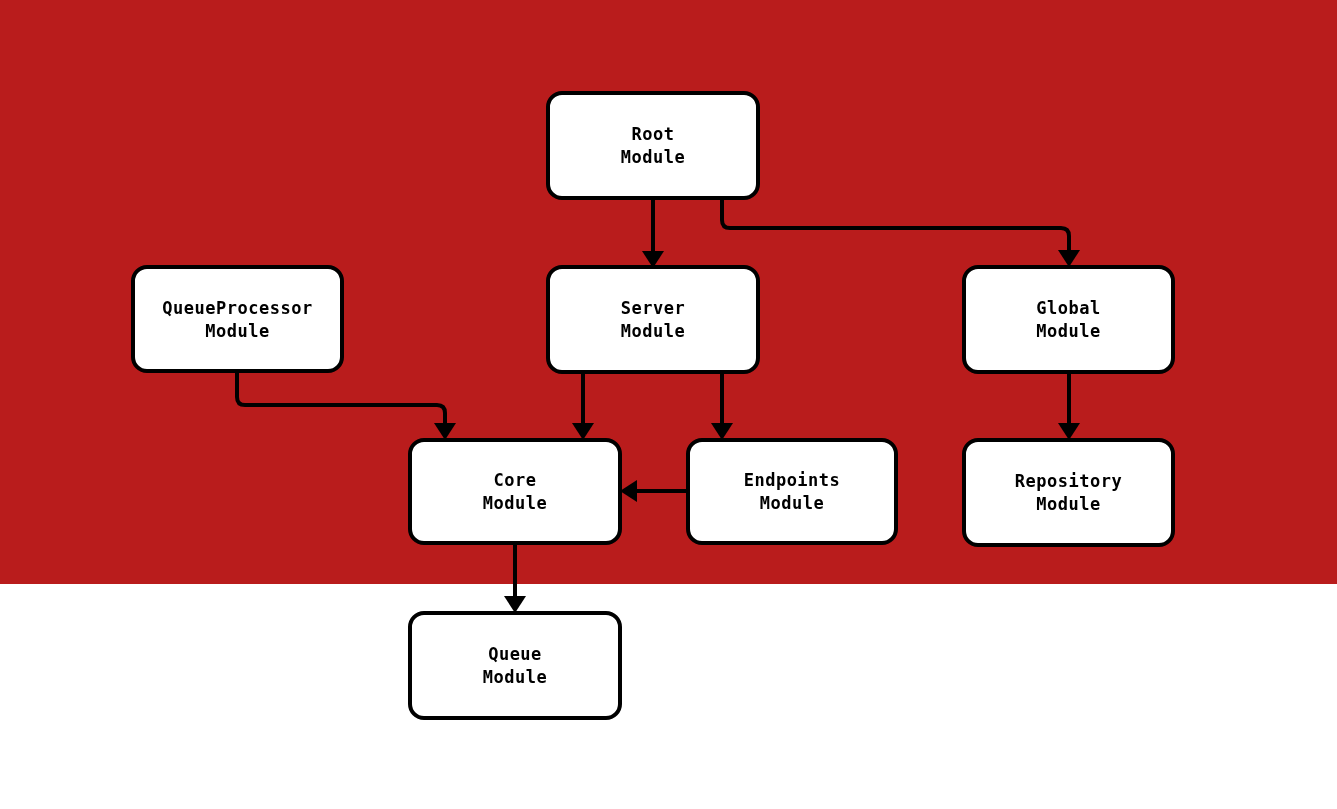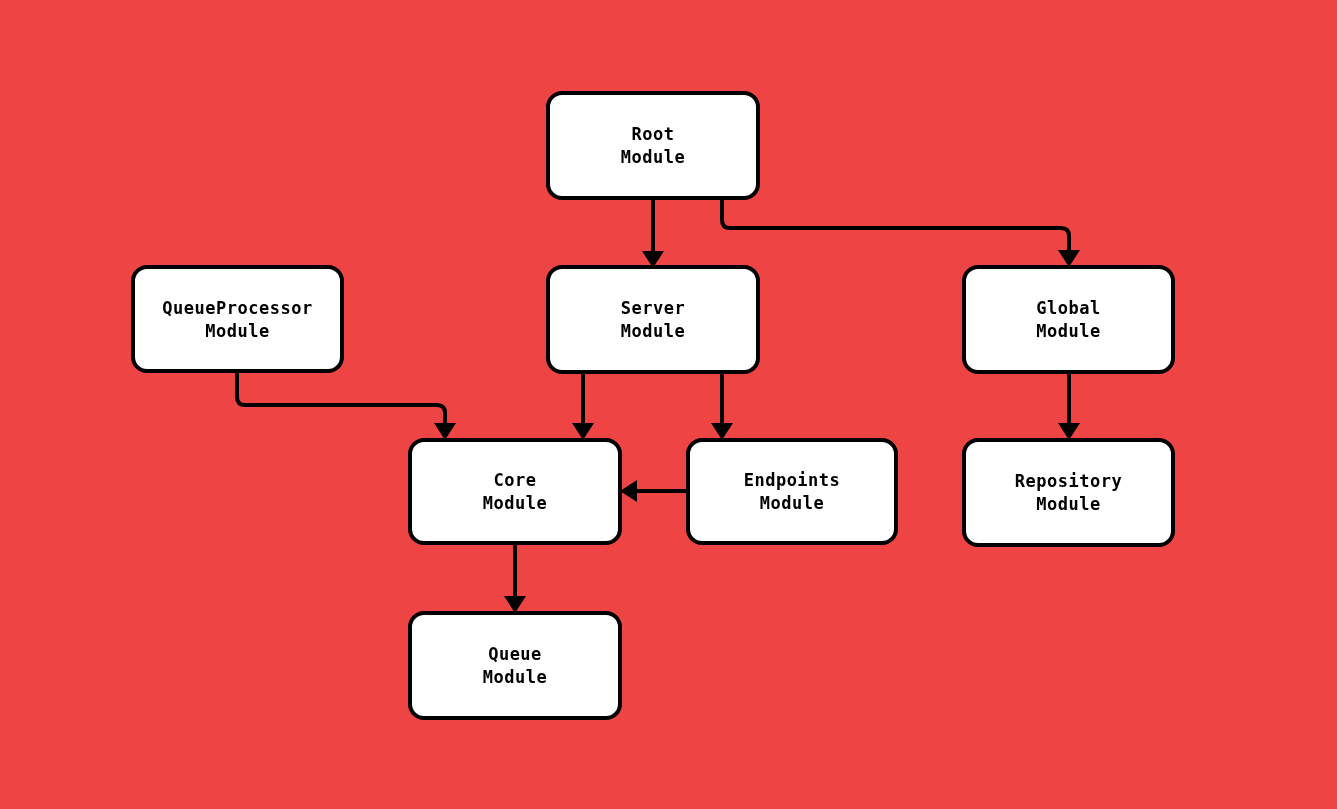--- a/index.html
+++ b/index.html
@@ -10,22 +10,22 @@
   }
   body {
     width: 1337px;
     height: 809px;
     font-family: "DejaVu Sans Mono", "Liberation Mono", monospace;
     overflow: hidden;
   }
   #diagram-canvas {
     position: relative;
     width: 1337px;
-    height: 809px;
-    background: #ef4444;
+    height: 584px;
+    background: #b91c1c;
   }
   #diagram-svg {
     position: absolute;
     top: 0;
     left: 0;
     width: 1337px;
     height: 809px;
     display: block;
   }
   .node-rect {

